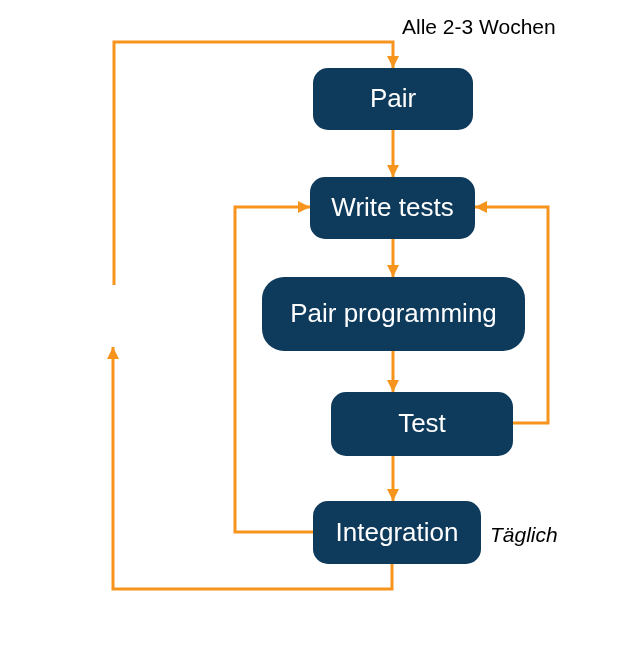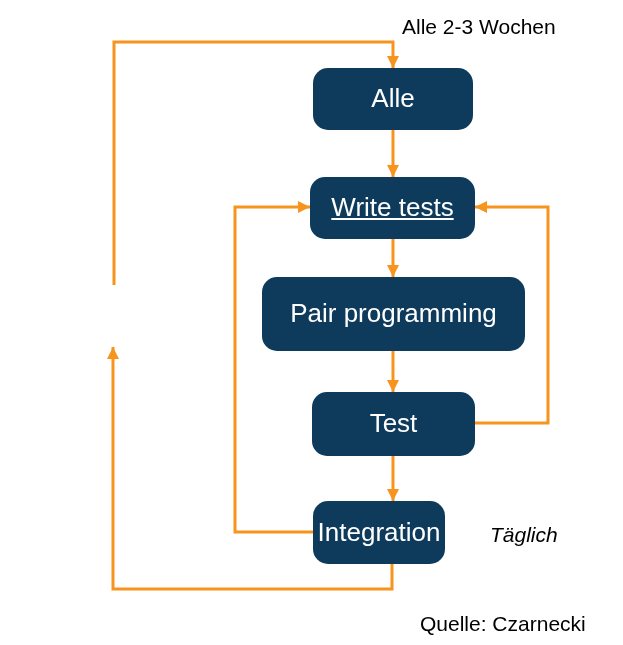--- a/index.html
+++ b/index.html
@@ -69,39 +69,38 @@
     <path class="arrow" d="M393 130 V177" marker-end="url(#ah)"></path>
     <path class="arrow" d="M393 239 V277" marker-end="url(#ah)"></path>
     <path class="arrow" d="M393 351 V392" marker-end="url(#ah)"></path>
     <path class="arrow" d="M393 456 V501" marker-end="url(#ah)"></path>
     <path class="arrow" d="M473 423 H548 V207 H475" marker-end="url(#ah)"></path>
     <path class="arrow" d="M313 532 H235 V207 H310" marker-end="url(#ah)"></path>
     <path class="arrow" d="M392 564 V589 H113 V347" marker-end="url(#ah)"></path>
   </svg>
 
   <div class="node" style="left:313px; top:68px; width:160px; height:62px;">
-    <span>Alle</span>
+    <span>Pair</span>
   </div>
 
-  <div class="node" style="left:310px; top:177px; width:165px; height:62px;text-decoration:underline;">
+  <div class="node" style="left:310px; top:177px; width:165px; height:62px;">
     <span>Write tests</span>
   </div>
 
-  <div class="node" style="left:262px; top:277px; width:263px; height:74px;">
+  <div class="node" style="left:262px; top:277px; width:263px; height:74px;border-radius:22px;">
     <span>Pair programming</span>
   </div>
 
-  <div class="node" style="left:312px; top:392px; width:163px; height:64px;">
+  <div class="node" style="left:331px; top:392px; width:182px; height:64px;">
     <span>Test</span>
   </div>
 
-  <div class="node" style="left:313px; top:501px; width:132px; height:63px;">
+  <div class="node" style="left:313px; top:501px; width:168px; height:63px;">
     <span>Integration</span>
   </div>
 
 
   <div class="note" style="left:402px; top:15px;">Alle 2-3 Wochen</div>
 
   <div class="note" style="left:490px; top:523px;font-style:italic;">Täglich</div>
 
-  <div class="note" style="left:420px; top:612px;">Quelle: Czarnecki</div>
 
 </div>
 
 </body></html>

